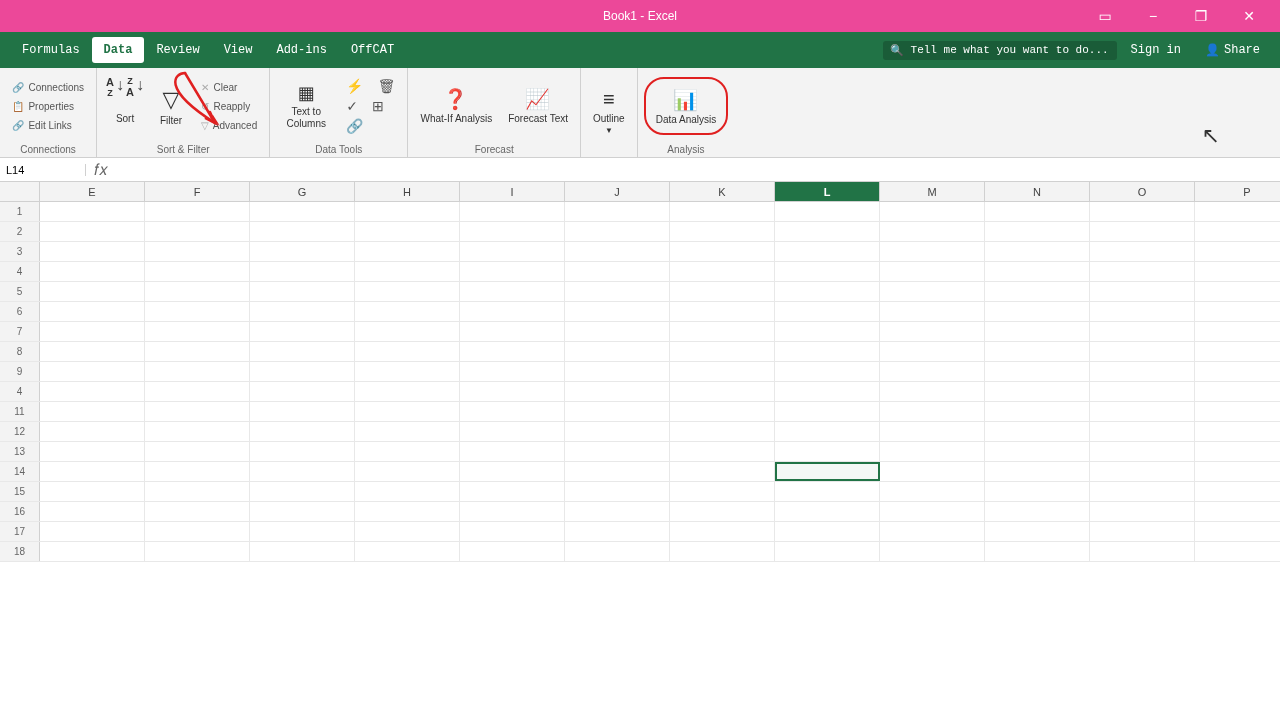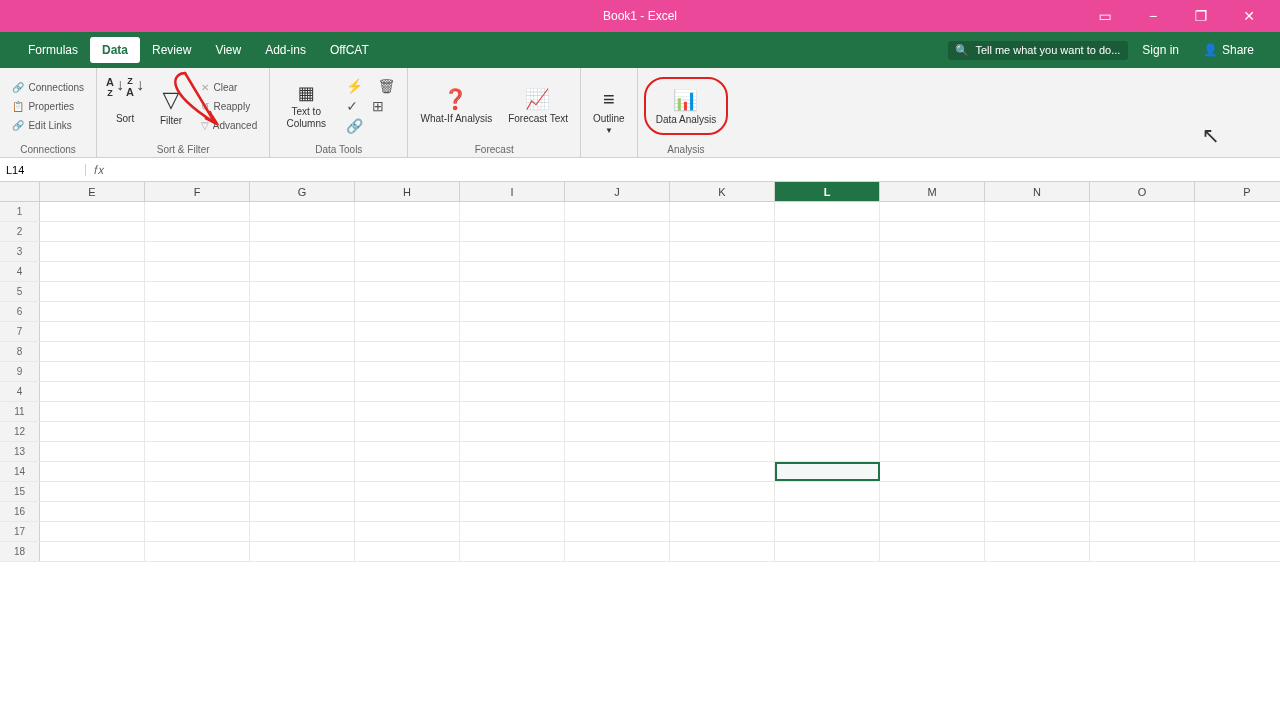--- a/index.html
+++ b/index.html
@@ -39,21 +39,22 @@
       background: transparent;
       border: none;
     }
 
     
     .menu-bar {
       height: 36px;
       background: #217346;
       display: flex;
       align-items: center;
-      padding: 0 16px;
+      padding: 0 10px;
+      font-family: Liberation Mono, monospace;
     }
     .menu-item {
       padding: 6px 12px;
       color: white;
       font-size: 12px;
       cursor: pointer;
       border-radius: 3px;
     }
     .menu-item.active {
       background: white;
@@ -438,21 +439,21 @@
   <path d="M 30 5 L 60 55 L 50 50 L 60 55 L 55 44" stroke="#e02020" stroke-width="2.5" fill="none" stroke-linecap="round"></path>
   <path d="M 30 5 C 20 5 5 20 60 55" stroke="#e02020" stroke-width="2.5" fill="none" stroke-linecap="round"></path>
   <polygon points="55,50 65,58 58,47" fill="#e02020"></polygon>
 </svg>
 
 <div class="cursor-indicator" style="top: 55px; right: 60px; position: absolute; pointer-events: none;">↖</div>
   </div>
 
 <div class="formula-bar">
   <div style="width:80px;border-right:1px solid #d0d0d0;padding-right:24px;font-size:11px;">L14</div>
-  <div style="padding-left:8px;font-size:12px;color:#666;">𝑓𝑥</div>
+  <div style="padding-left:8px;font-size:16px;color:#666;">𝑓𝑥</div>
 </div>
 
 <div class="spreadsheet">
   <div class="col-headers">
     <div class="row-num-header"></div>
     <div id="col-E" class="col-header">E</div>
     <div id="col-F" class="col-header">F</div>
     <div id="col-G" class="col-header">G</div>
     <div id="col-H" class="col-header">H</div>
     <div id="col-I" class="col-header">I</div>

